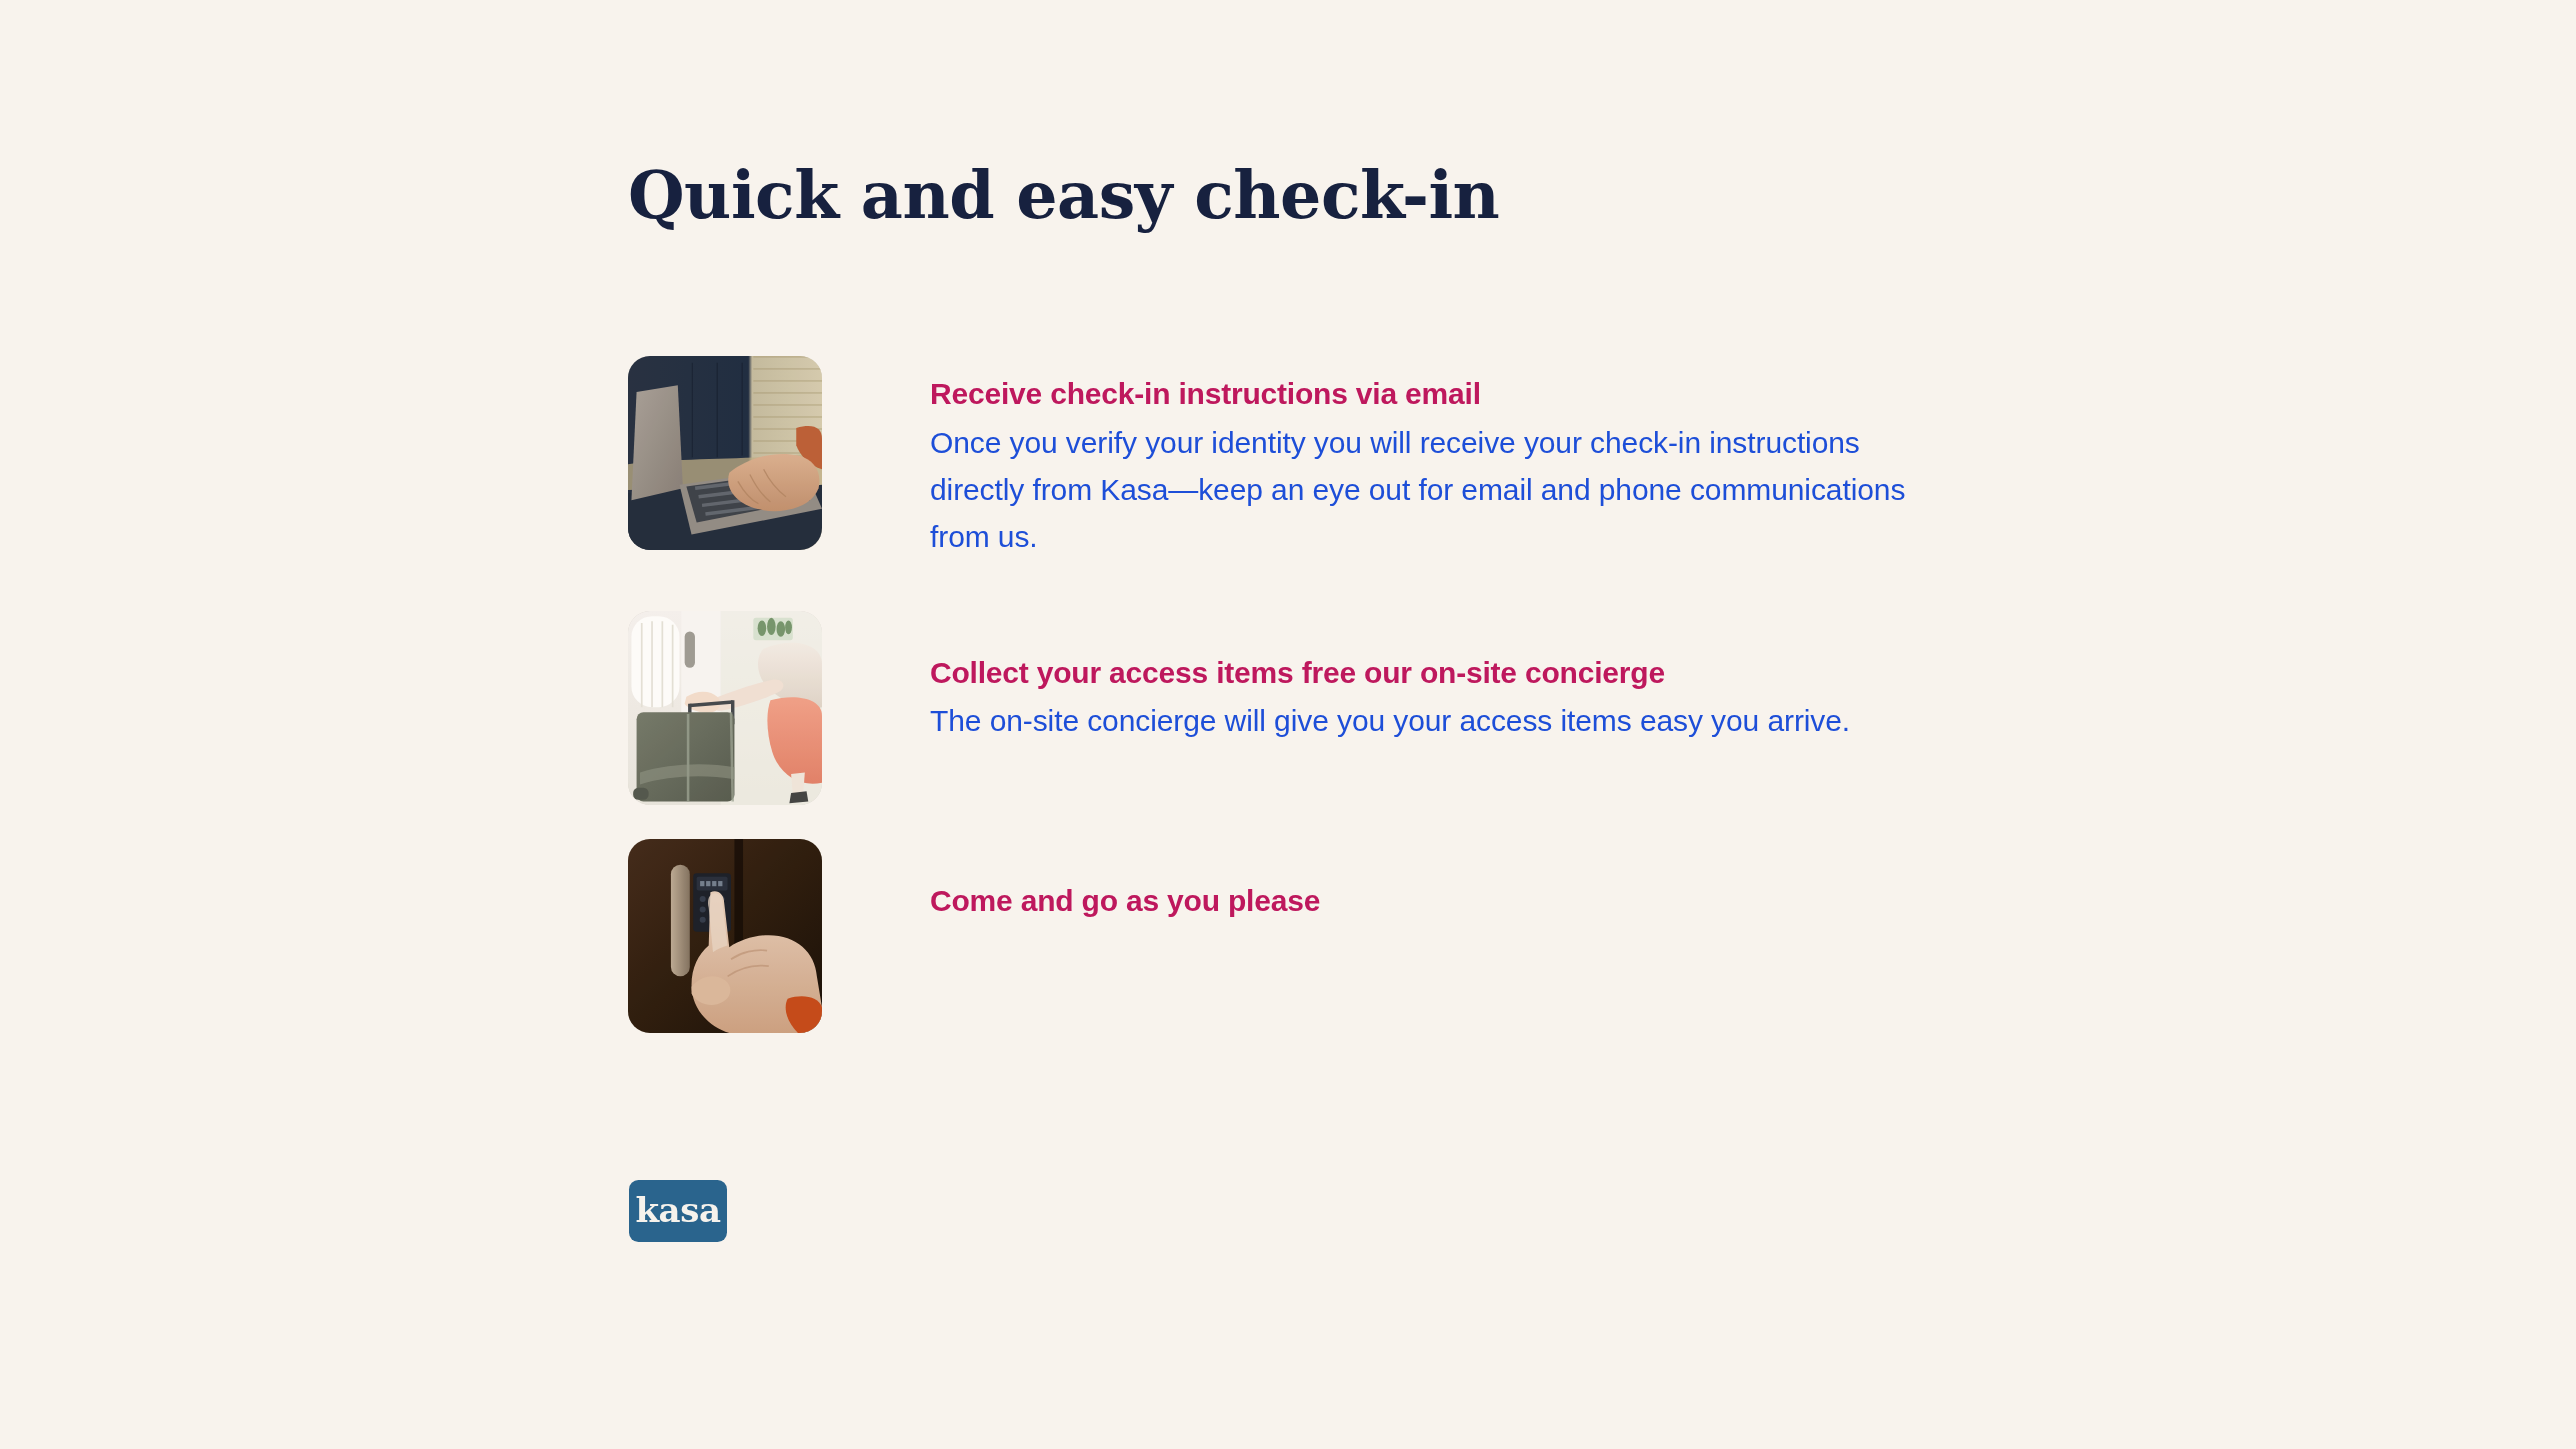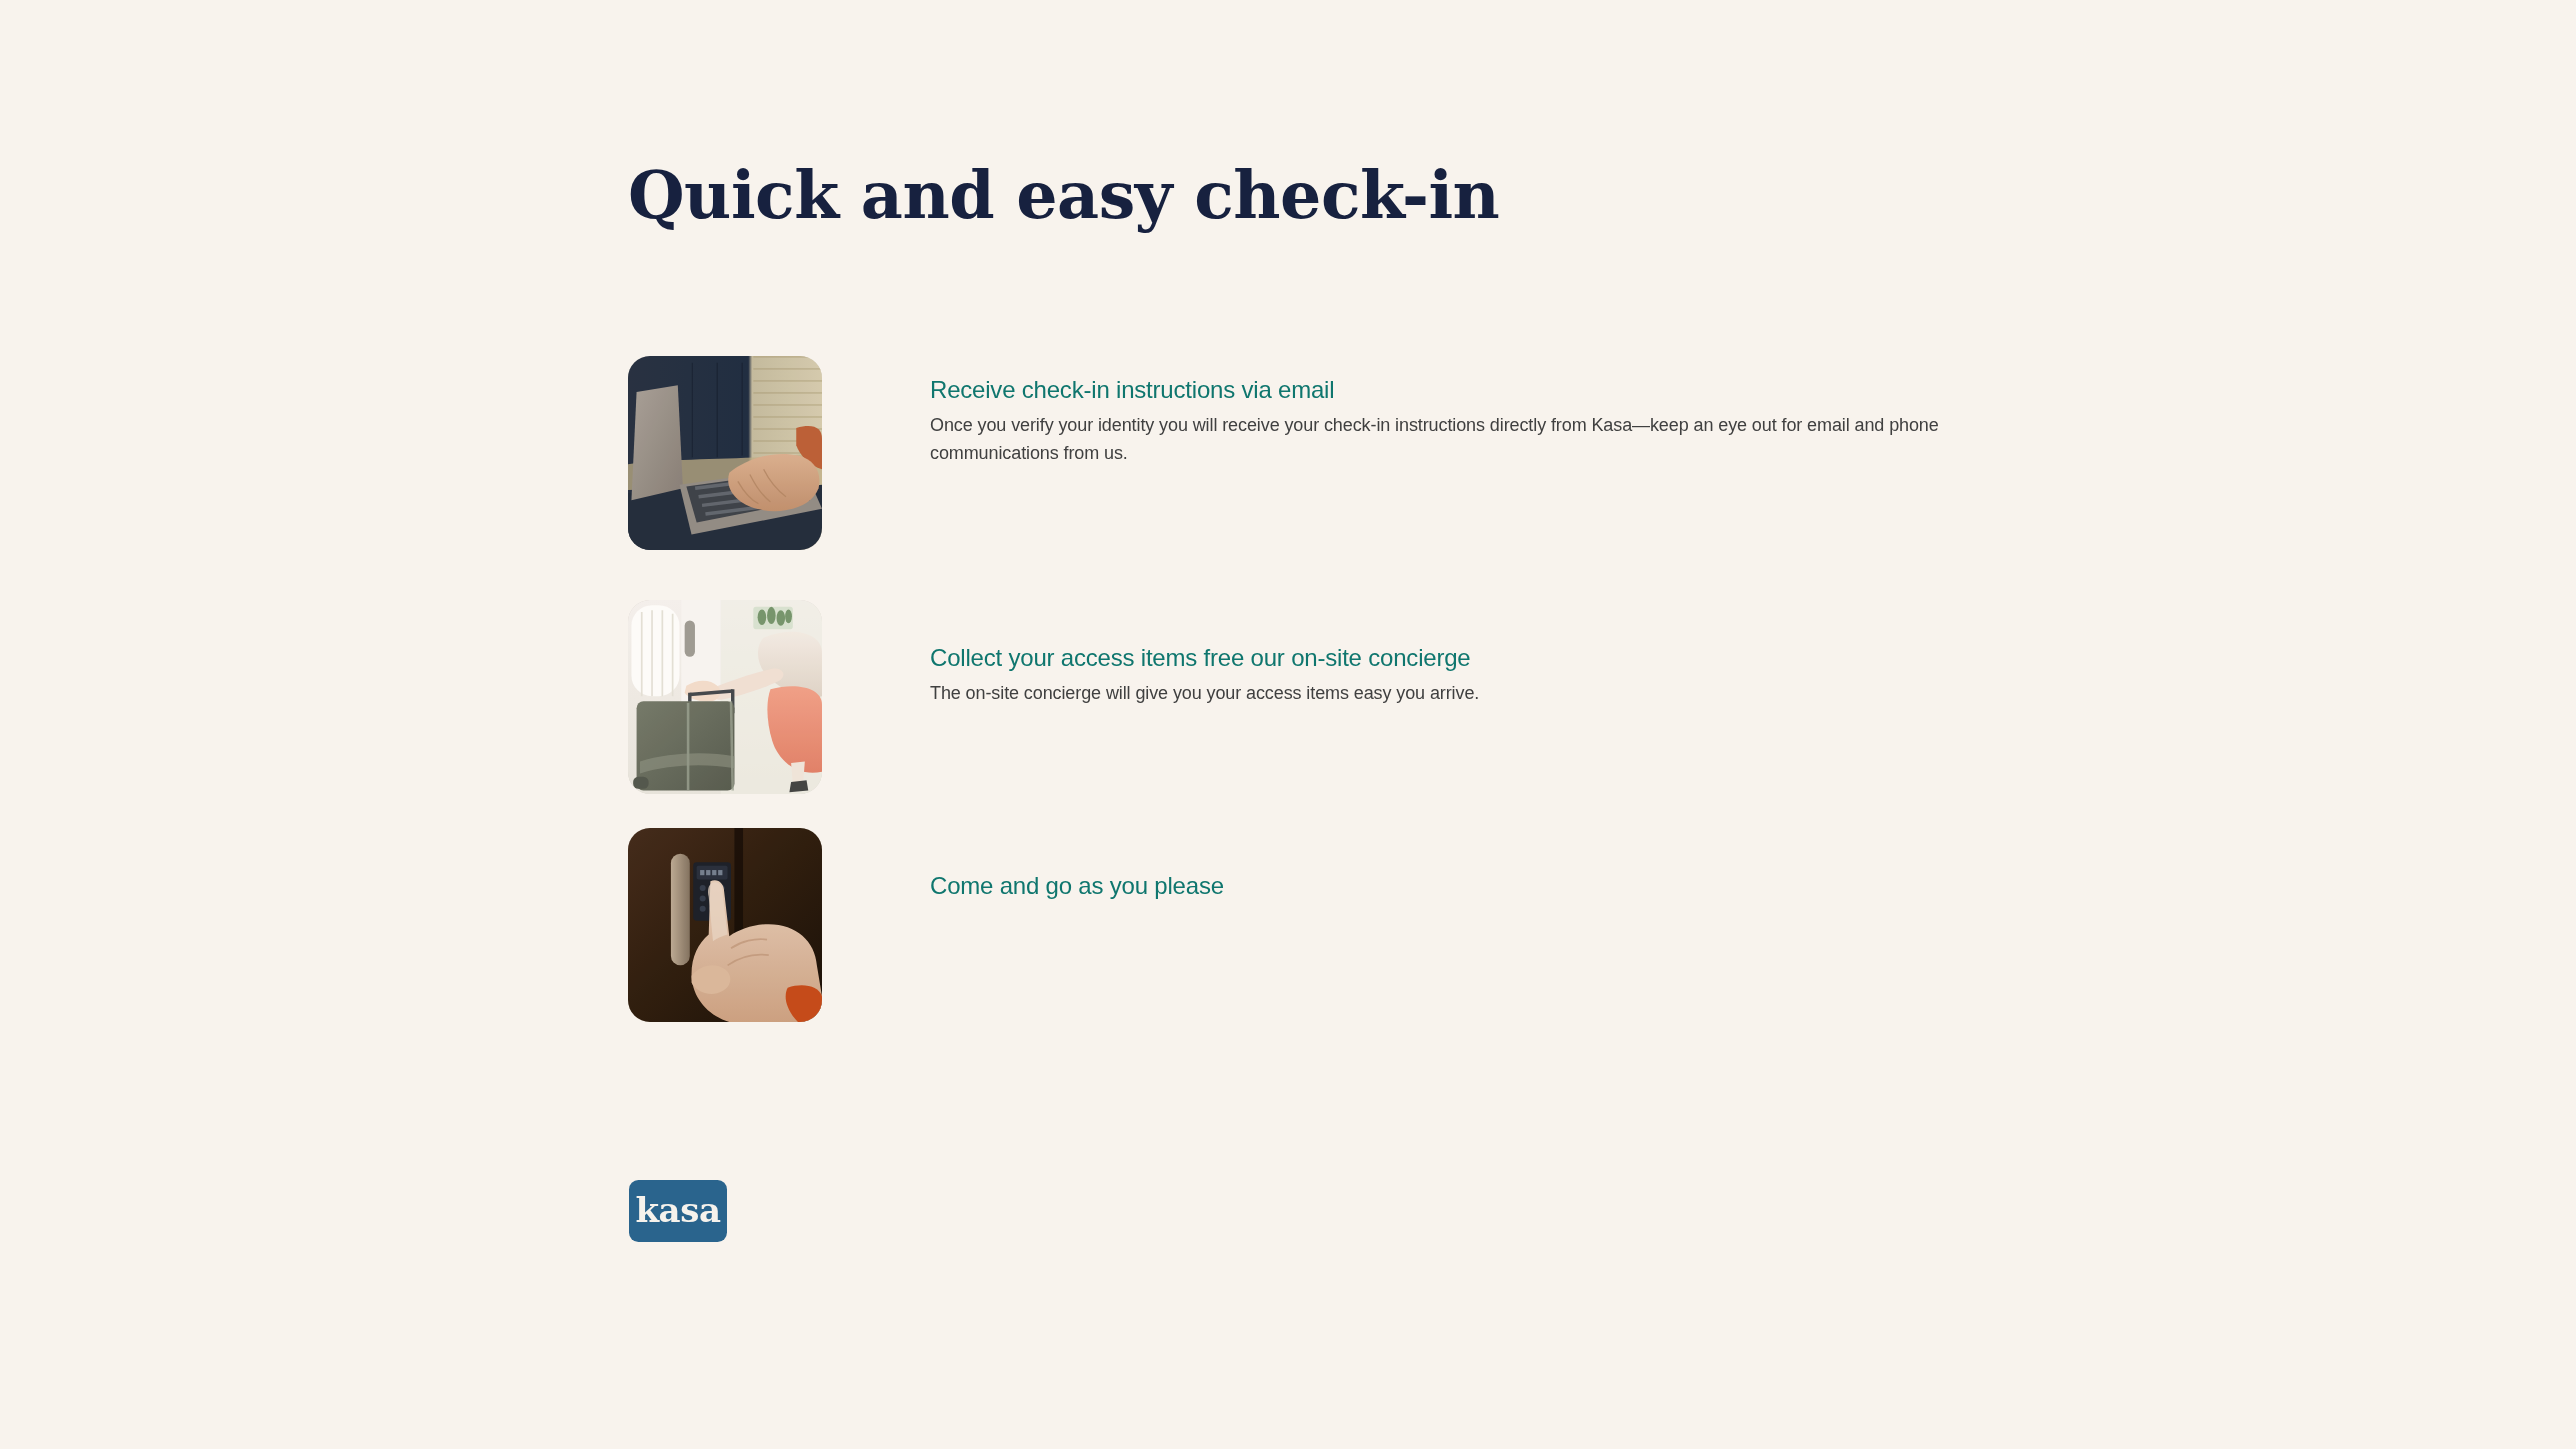--- a/index.html
+++ b/index.html
@@ -65,34 +65,34 @@
   .step-thumb svg { display: block; width: 100%; height: 100%; }
 
   .step-text {
     flex: 1 1 auto;
     padding-left: 108px;
     padding-top: 19px;
   }
 
   .step-heading {
     font-family: "Liberation Sans", sans-serif;
-    font-weight: 400;
-    font-size: 24px;
+    font-weight: 700;
+    font-size: 30px;
     line-height: 1.25;
-    color: #0f766e;
+    color: #be185d;
     letter-spacing: -0.2px;
     margin-bottom: 6px;
   }
 
   .step-body {
     font-family: "Liberation Sans", sans-serif;
     font-weight: 400;
-    font-size: 18px;
+    font-size: 30px;
     line-height: 1.58;
-    color: #404040;
+    color: #1d4ed8;
     letter-spacing: -0.1px;
     max-width: 1022px;
   }
 
   
   .step.step-2 .step-text { padding-top: 43px; }
   .step.step-3 .step-text { padding-top: 43px; }
 
   .step.step-2 { margin-bottom: 34px; }
   .step.step-3 { margin-bottom: 0; }

